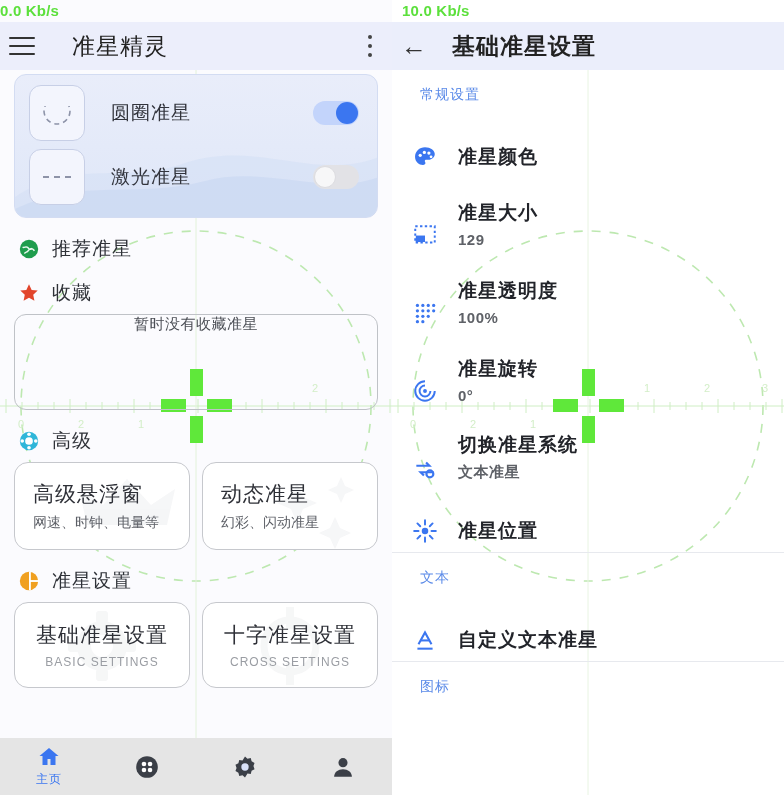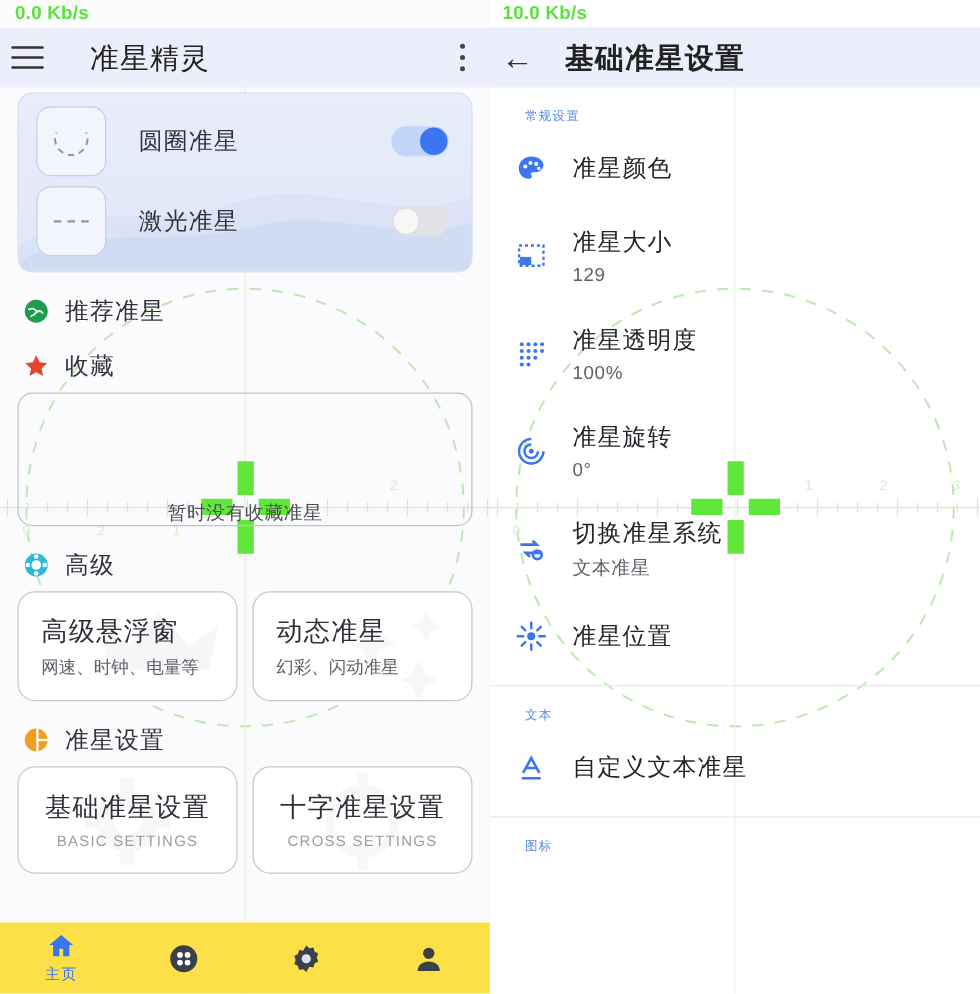--- a/index.html
+++ b/index.html
@@ -9,21 +9,21 @@
     background:#ffffff;
     position:relative;
   }
   .screen { position:absolute; inset:0; display:flex; }
   .pane { position:relative; width:392px; height:795px; overflow:hidden; background:#fdfdff; }
   .pane-left  { background:#fbfbfe; }
   .pane-right { background:#ffffff; }
 
   
   .netspeed {
-    position:absolute; top:2px; left:12px; font-size:15px; color:#5ce03c;
+    position:absolute; top:2px; left:0; font-size:15px; color:#5ce03c;
     font-weight:600; letter-spacing:.2px; z-index:40; padding-left:0px;
   }
   .pane-right .netspeed { left:10px; }
 
   
   .appbar {
     position:absolute; top:22px; left:0; right:0; height:48px;
     background:#eceefb; display:flex; align-items:center; z-index:30;
   }
   .appbar.right { background:#ebeefb; }
@@ -57,51 +57,51 @@
   .switch.on  { background:#c3d4fb; }
   .switch.off { background:#e2e2e6; }
   .switch .knob { position:absolute; top:1px; width:22px; height:22px; border-radius:50%; }
   .switch.on  .knob { right:1px; background:#3b76f0; }
   .switch.off .knob { left:1px;  background:#f7f7f8; border:1px solid #dcdce0; }
 
   .sec { display:flex; align-items:center; margin:18px 0 8px 18px; }
   .sec .sec-label { font-size:19px; color:#2f3238; margin-left:12px; letter-spacing:1px; }
 
   .emptycard {
-    margin:4px 14px 0 14px; height:107px; border:1px solid #bfc2c7; border-radius:12px;
-    display:flex; align-items:flex-end; justify-content:center; background:transparent;
+    margin:4px 14px 0 14px; height:96px; border:1px solid #bfc2c7; border-radius:12px;
+    display:flex; align-items:flex-start; justify-content:center; background:transparent;
   }
   .emptycard span { font-size:15px; color:#4b4e55; letter-spacing:.5px; }
 
   .pairrow { display:flex; gap:12px; margin:6px 14px 0 14px; }
   .bigcard {
     flex:1; min-width:0; height:88px; border:1px solid #c6c8cd; border-radius:14px;
     background:#ffffff; position:relative; overflow:hidden;
     display:flex; flex-direction:column; justify-content:center; padding-left:18px;
   }
   .bigcard .bt { font-size:21px; color:#2e3037; letter-spacing:1px; white-space:nowrap; position:relative; z-index:2;}
   .bigcard .bs { font-size:14px; color:#5c5f66; margin-top:6px; white-space:nowrap; position:relative; z-index:2;}
   .bigcard .ghost { position:absolute; right:2px; top:0; bottom:0; width:120px; opacity:.09; z-index:1; }
   .bigcard.settings { height:86px; align-items:center; padding-left:0; }
   .bigcard.settings .bt { font-size:21px; }
   .bigcard.settings .bs { font-size:12px; color:#9a9da3; letter-spacing:1px; }
   .bigcard.settings .ghost { right:auto; left:50%; transform:translateX(-50%); width:140px; opacity:.08;}
 
   
   .bottomnav {
-    position:absolute; left:0; right:0; bottom:0; height:57px; background:#fde047;
+    position:absolute; left:0; right:0; bottom:0; height:57px; background:#e5e5e5;
     display:flex; align-items:center; z-index:25;
   }
   .navitem { flex:1; display:flex; flex-direction:column; align-items:center; justify-content:center; gap:2px; }
   .navitem .nlabel { font-size:12px; color:#3b76f0; letter-spacing:1px; }
 
   
   .rcontent { position:absolute; top:70px; left:0; right:0; bottom:0; z-index:10; }
-  .groupname { font-size:10px; color:#5a8ae8; margin:16px 0 4px 28px; letter-spacing:1px; }
-  .srow { display:flex; align-items:center; min-height:78px; padding-left:0; }
+  .groupname { font-size:14px; color:#5a8ae8; margin:16px 0 4px 28px; letter-spacing:1px; }
+  .srow { display:flex; align-items:flex-end; min-height:78px; padding-left:0;font-weight:bold; }
   .srow .sicon { width:66px; display:flex; align-items:center; justify-content:center; flex:0 0 auto; }
   .srow .stexts { display:flex; flex-direction:column; justify-content:center; }
   .srow .stitle { font-size:19px; color:#22242a; letter-spacing:1px; }
   .srow .ssub { font-size:15px; color:#5e6167; margin-top:5px; letter-spacing:.5px; }
   .divider { height:1px; background:#e7e9ee; margin:8px 0 0 0; }
   .srow.compact { min-height:62px; }
 </style>
 </head>
 <body>
 

